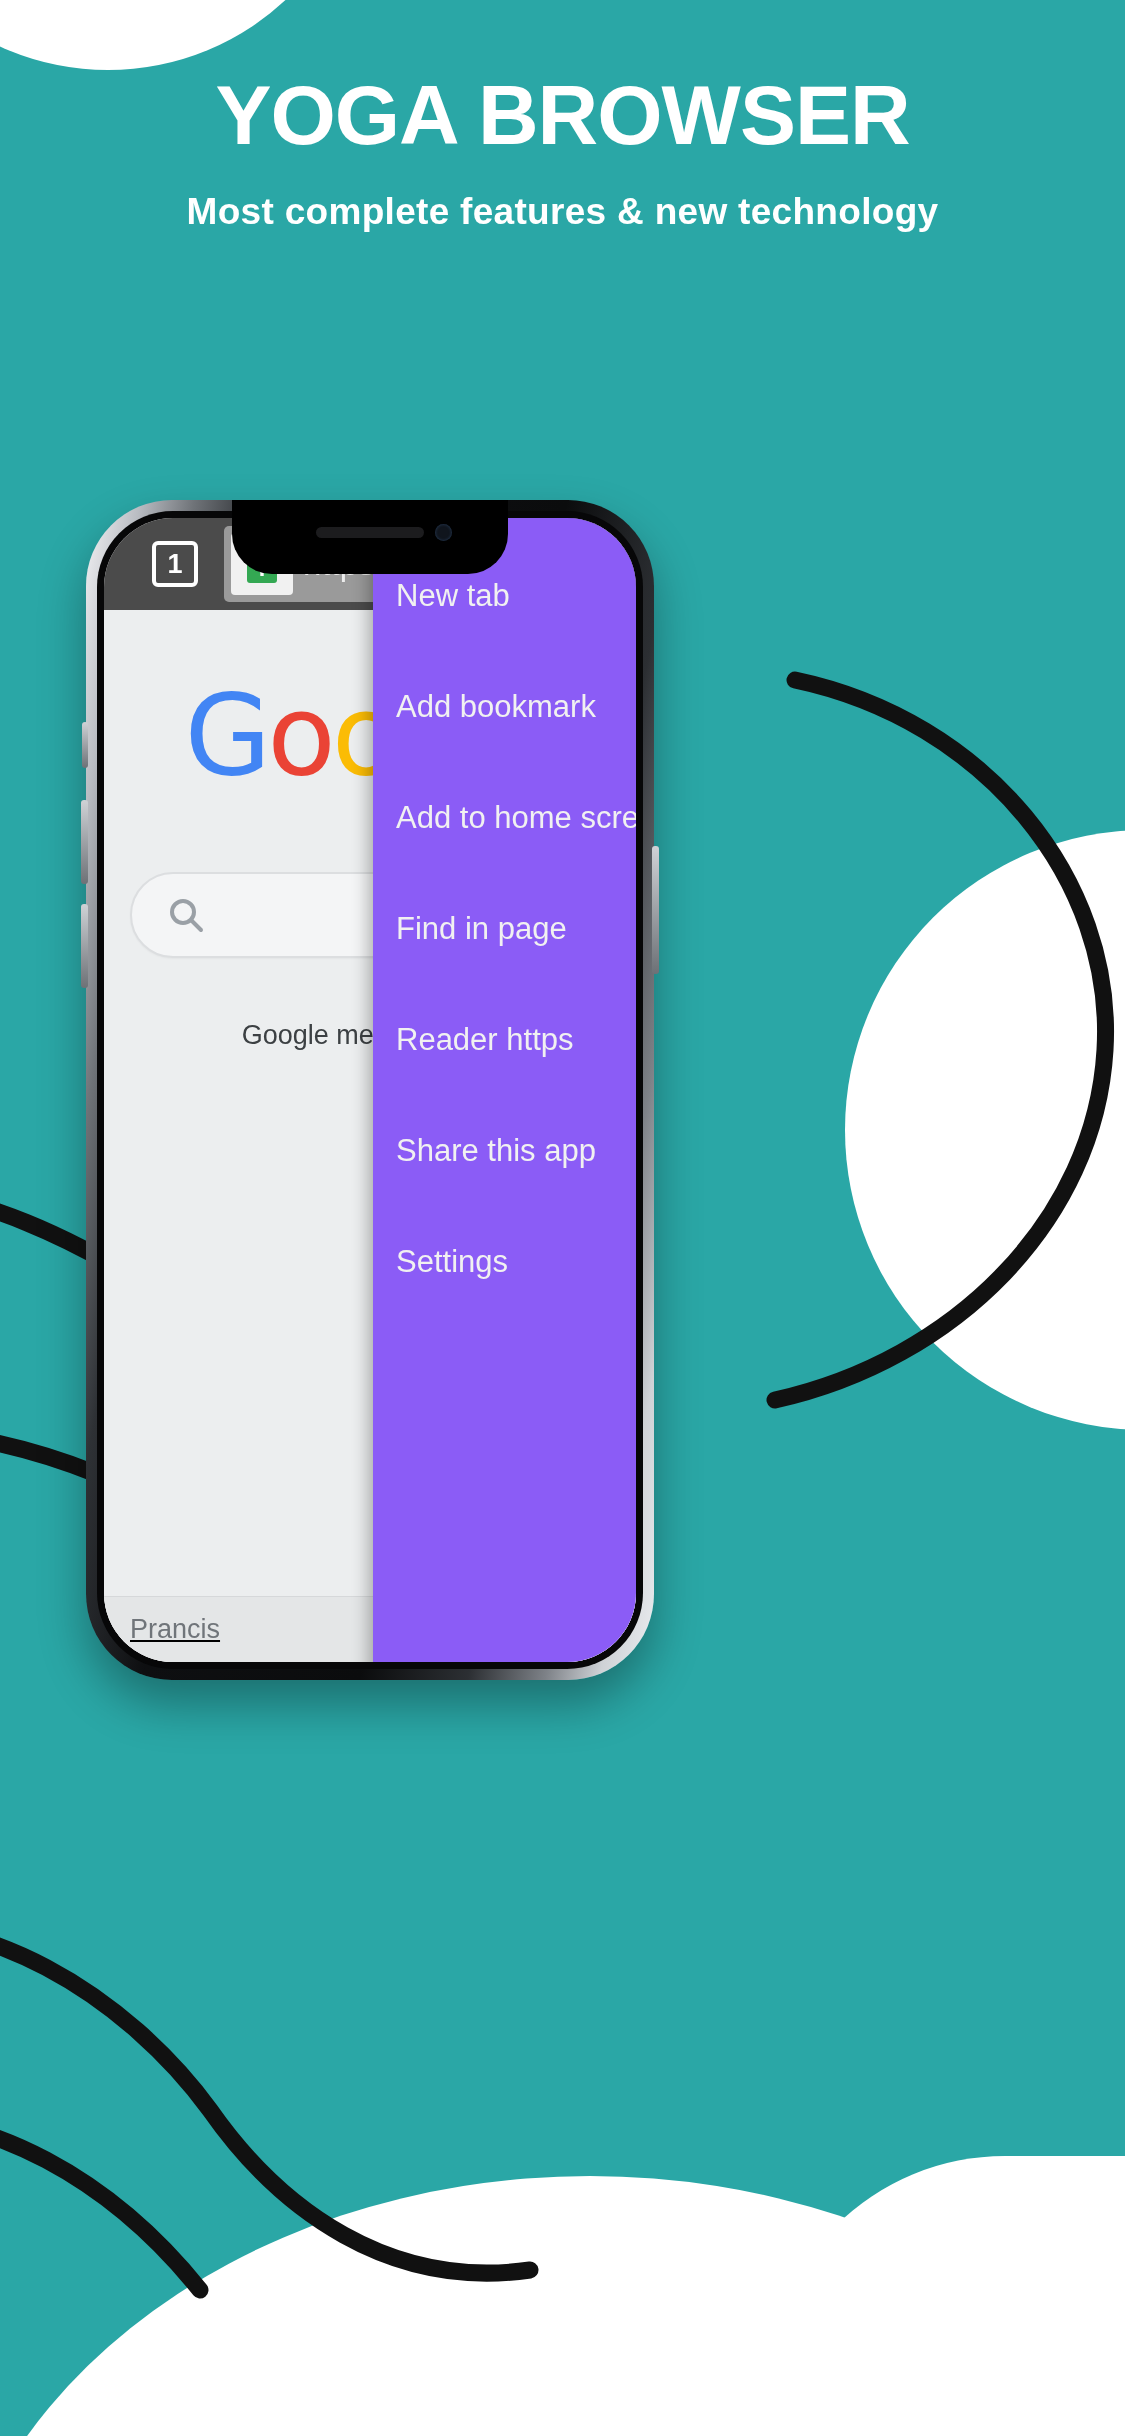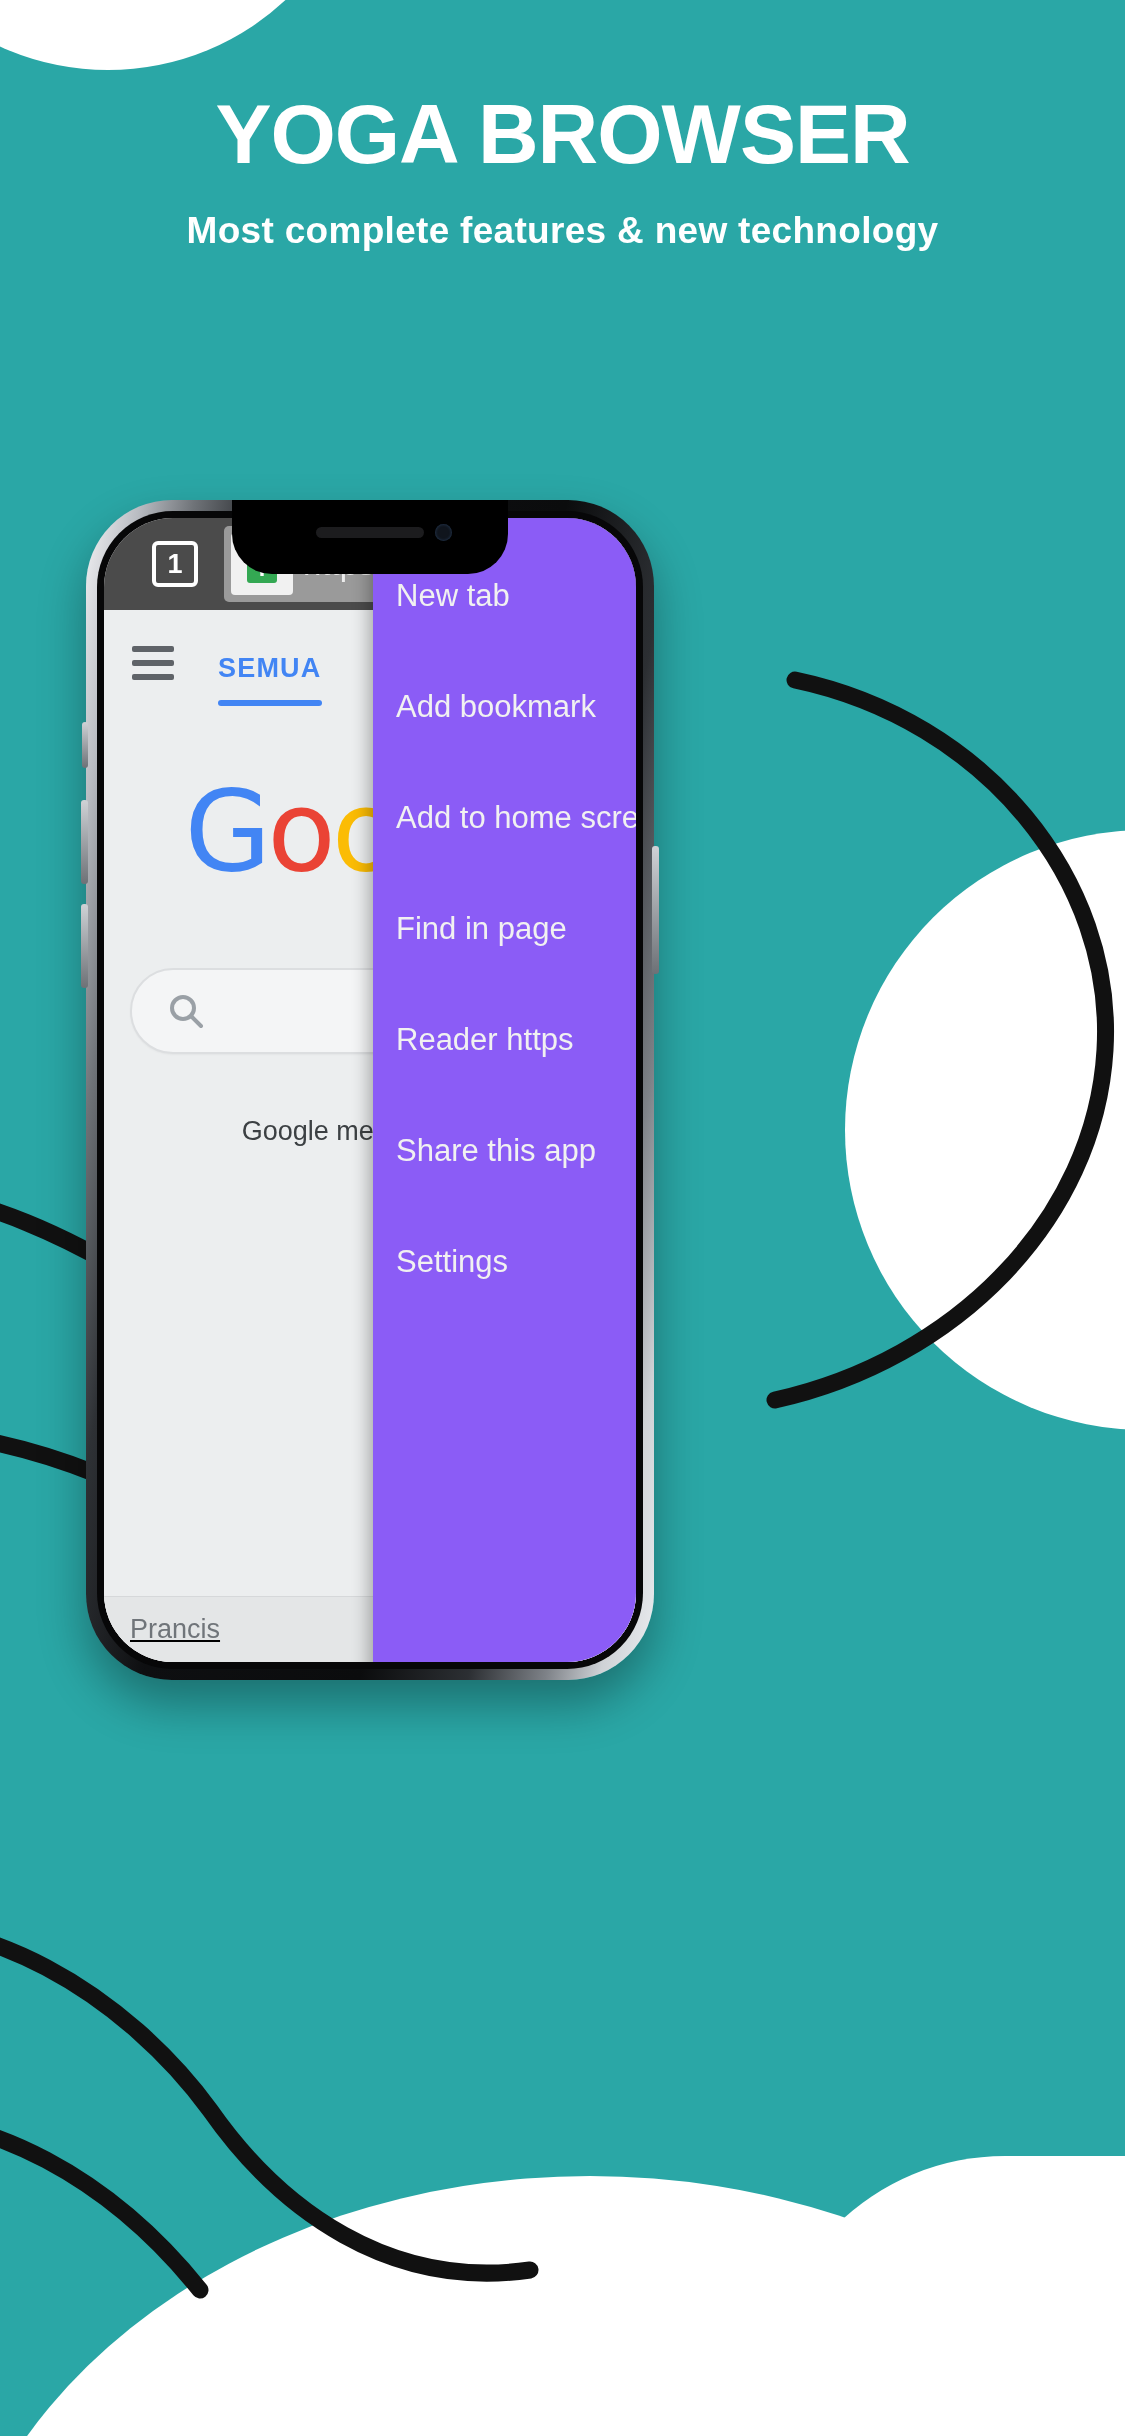--- a/index.html
+++ b/index.html
@@ -42,21 +42,21 @@
   }
 
   
   .swirl{ position:absolute; pointer-events:none; }
   #swirl-left{ left:-230px; top:1020px; }
   #swirl-right{ right:-150px; top:620px; }
   #swirl-bottom{ left:-170px; top:1870px; }
 
   
   #header{
-    position:absolute; left:0; top:92px; width:1125px;
+    position:absolute; left:0; top:73px; width:1125px;
     text-align:center; z-index:5;
   }
   #app-title{
     font-size:84px; font-weight:bold; color:#ffffff;
     letter-spacing:-1px; line-height:1.02;
   }
   #app-subtitle{
     margin-top:32px;
     font-size:37px; color:#ffffff; font-weight:700;
     letter-spacing:0.3px;
@@ -260,29 +260,20 @@
             <circle cx="20" cy="26" r="3.4" fill="#ffffff"></circle>
             <rect x="18.3" y="26" width="3.4" height="7" fill="#ffffff"></rect>
           </svg>
         </div>
         <div id="url-text">https://www</div>
       </div>
     </div>
 
     <div id="page-body">
 
-      <div id="tabs-row">
-        <div id="hamburger-icon">
-          <span></span>
-            <span></span>
-            <span></span>
-        </div>
-        <div class="nav-tab active">SEMUA</div>
-        <div class="nav-tab">GAMBAR</div>
-      </div>
 
       <div id="google-logo">
         <span class="g-b">G</span><span class="g-r">o</span><span class="g-y">o</span><span class="g-b">g</span><span class="g-g">l</span><span class="g-r">e</span>
       </div>
 
       <div id="search-pill">
         <svg width="40" height="40" viewBox="0 0 40 40" aria-hidden="true">
           <circle cx="17" cy="17" r="11" stroke="#9aa0a6" stroke-width="4" fill="none"></circle>
           <line x1="25" y1="25" x2="35" y2="35" stroke="#9aa0a6" stroke-width="4" stroke-linecap="round"></line>
         </svg>

